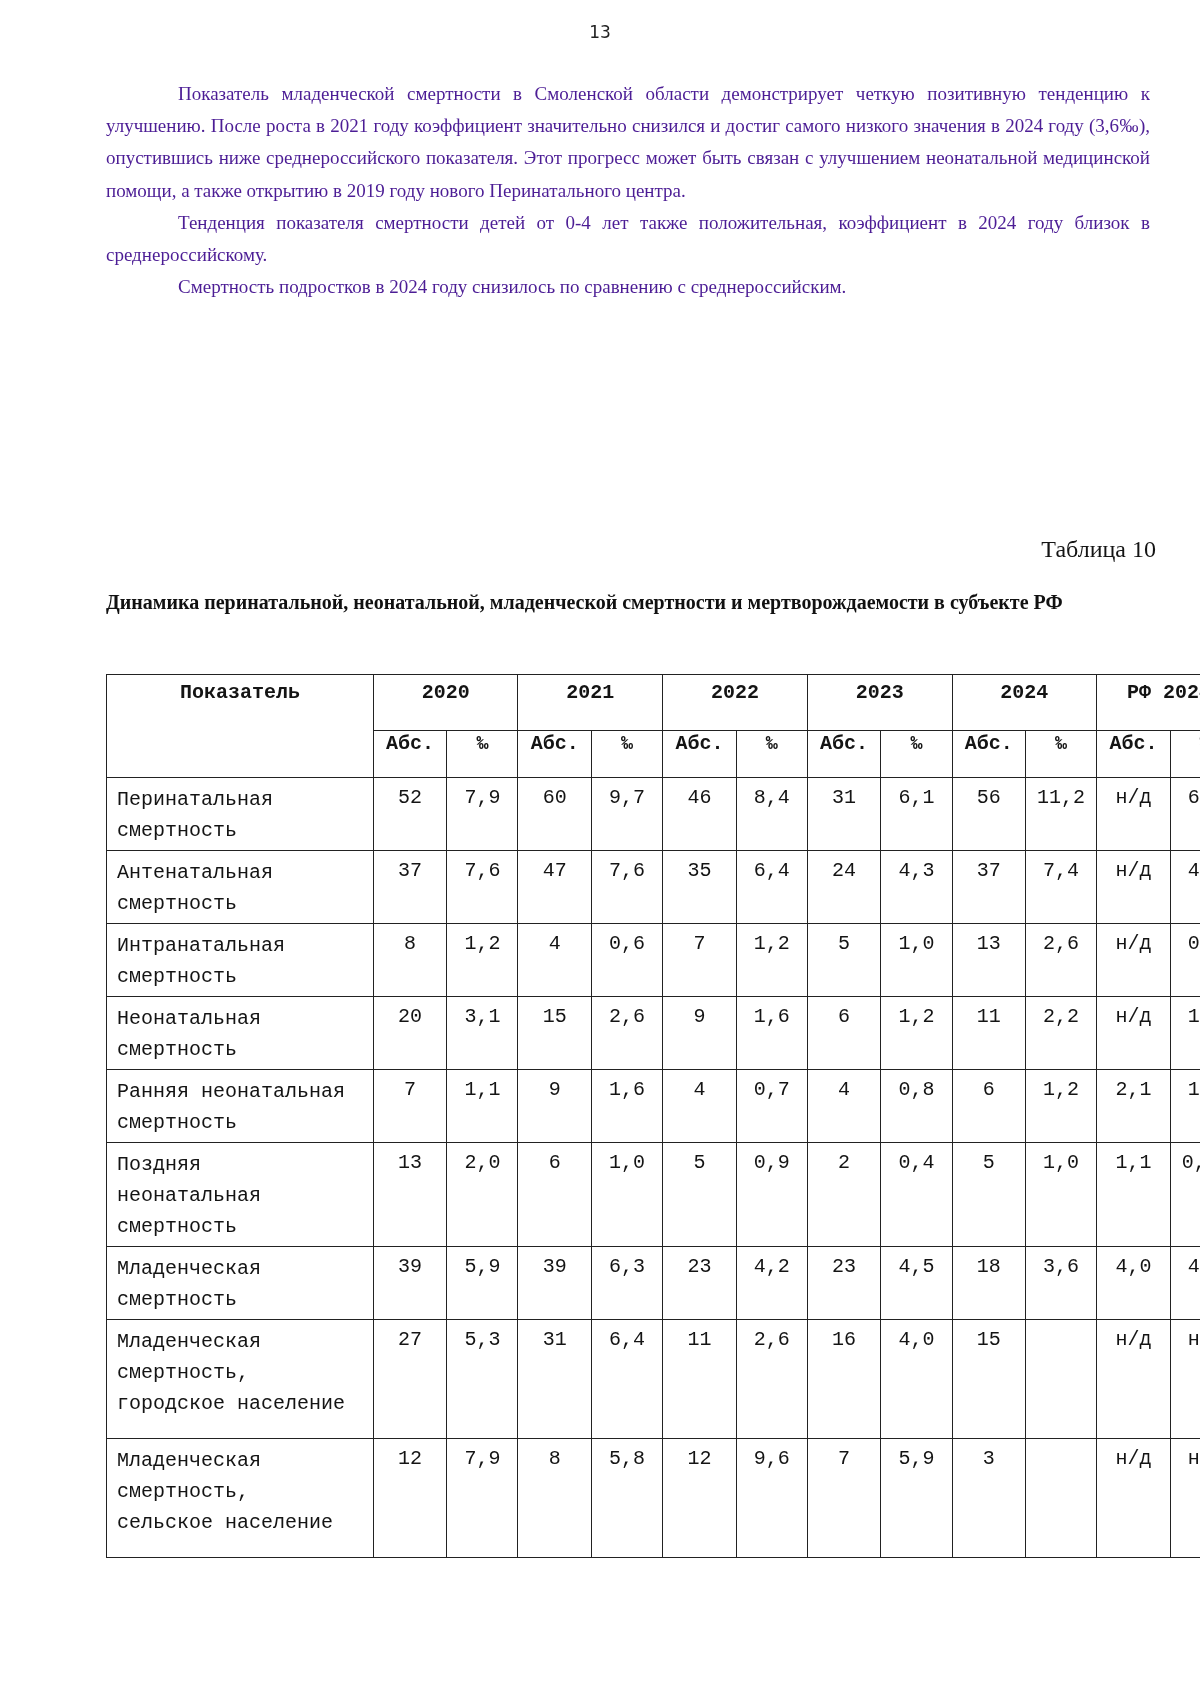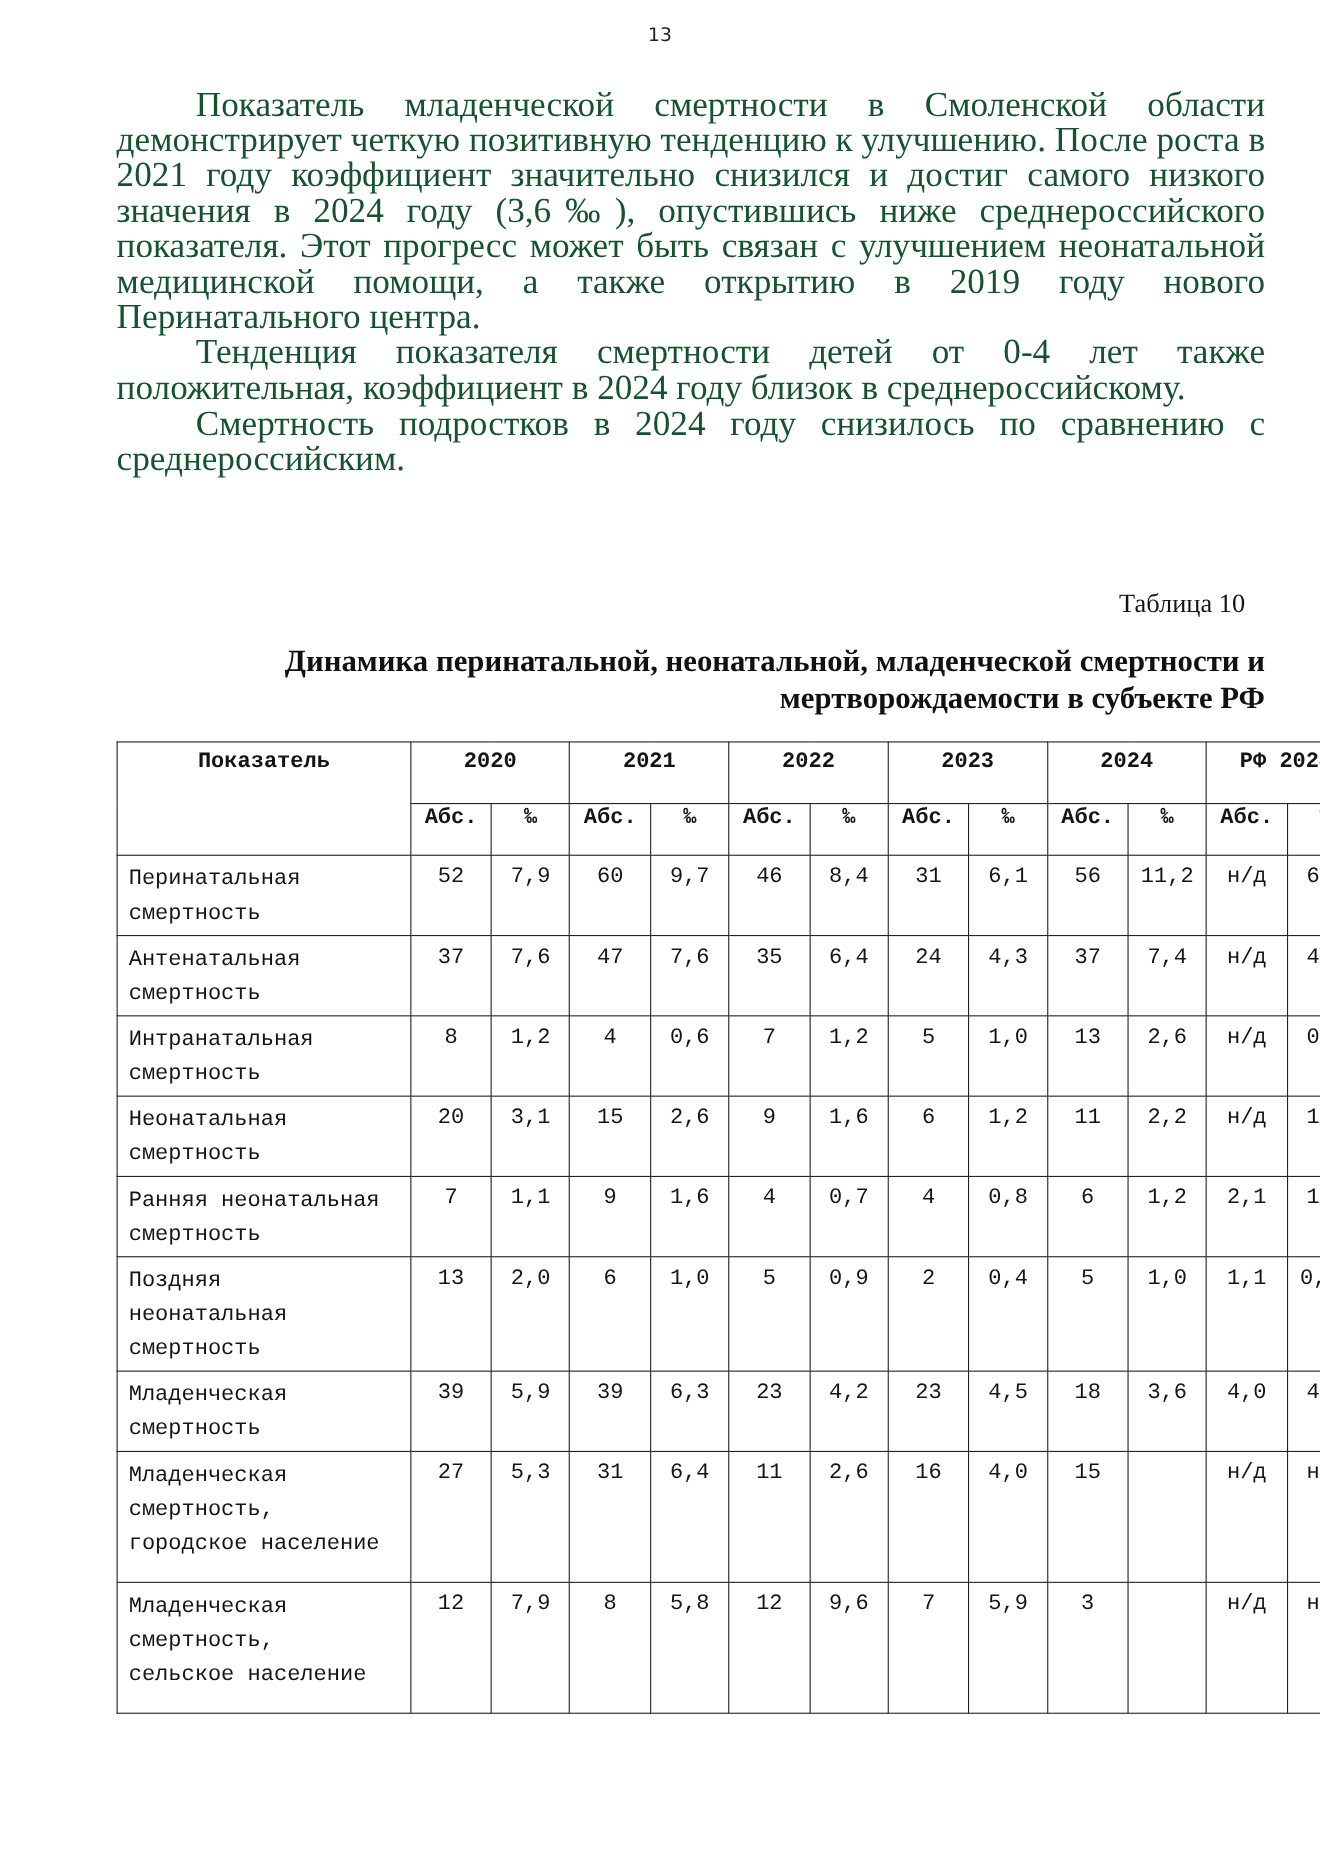--- a/index.html
+++ b/index.html
@@ -3,31 +3,31 @@
 <meta charset="utf-8">
 <style>
   html, body { margin: 0; padding: 0; background: #ffffff; }
   body { width: 1200px; height: 1700px; position: relative; overflow: hidden; color: #111; }
   .page-number {
     position: absolute; top: 22px; left: 0; width: 1200px; text-align: center;
     font-family: "DejaVu Sans", sans-serif; font-size: 17px; color: #222;
   }
   .body-text {
     position: absolute; left: 106px; top: 78px; width: 1044px;
-    font-family: "Liberation Serif", serif; font-size: 32px; line-height: 32.2px;
-    text-align: justify; color: #14532d;
+    font-family: "Liberation Serif", serif; font-size: 19px; line-height: 32.2px;
+    text-align: justify; color: #4c1d95;
   }
   .body-text p { margin: 0; text-indent: 72px; }
   .table-label {
-    position: absolute; top: 536px; right: 68px;
+    position: absolute; top: 536px; right: 44px;
     font-family: "Liberation Serif", serif; font-size: 24px; color: #141414;
   }
   .table-title {
-    position: absolute; top: 585px; left: 106px; width: 1044px; text-align: right;
-    font-family: "Liberation Serif", serif; font-weight: bold; font-size: 28px; line-height: 34px; color: #111;
+    position: absolute; top: 585px; left: 106px; width: 1044px; text-align: left;
+    font-family: "Liberation Serif", serif; font-weight: bold; font-size: 20px; line-height: 34px; color: #111;
   }
   table.data {
     position: absolute; top: 674px; left: 106px; width: 1136px;
     border-collapse: collapse; table-layout: fixed;
     font-family: Liberation Mono, monospace; font-size: 20px; color: #141414;
   }
   table.data th, table.data td { border: 1.5px solid #222; vertical-align: top; }
   table.data th { font-weight: bold; text-align: center; font-size: 20px; }
   th.h-indicator { height: 48px; padding-top: 6px; }
   th.h-year { height: 48px; padding-top: 6px; vertical-align: top; }

